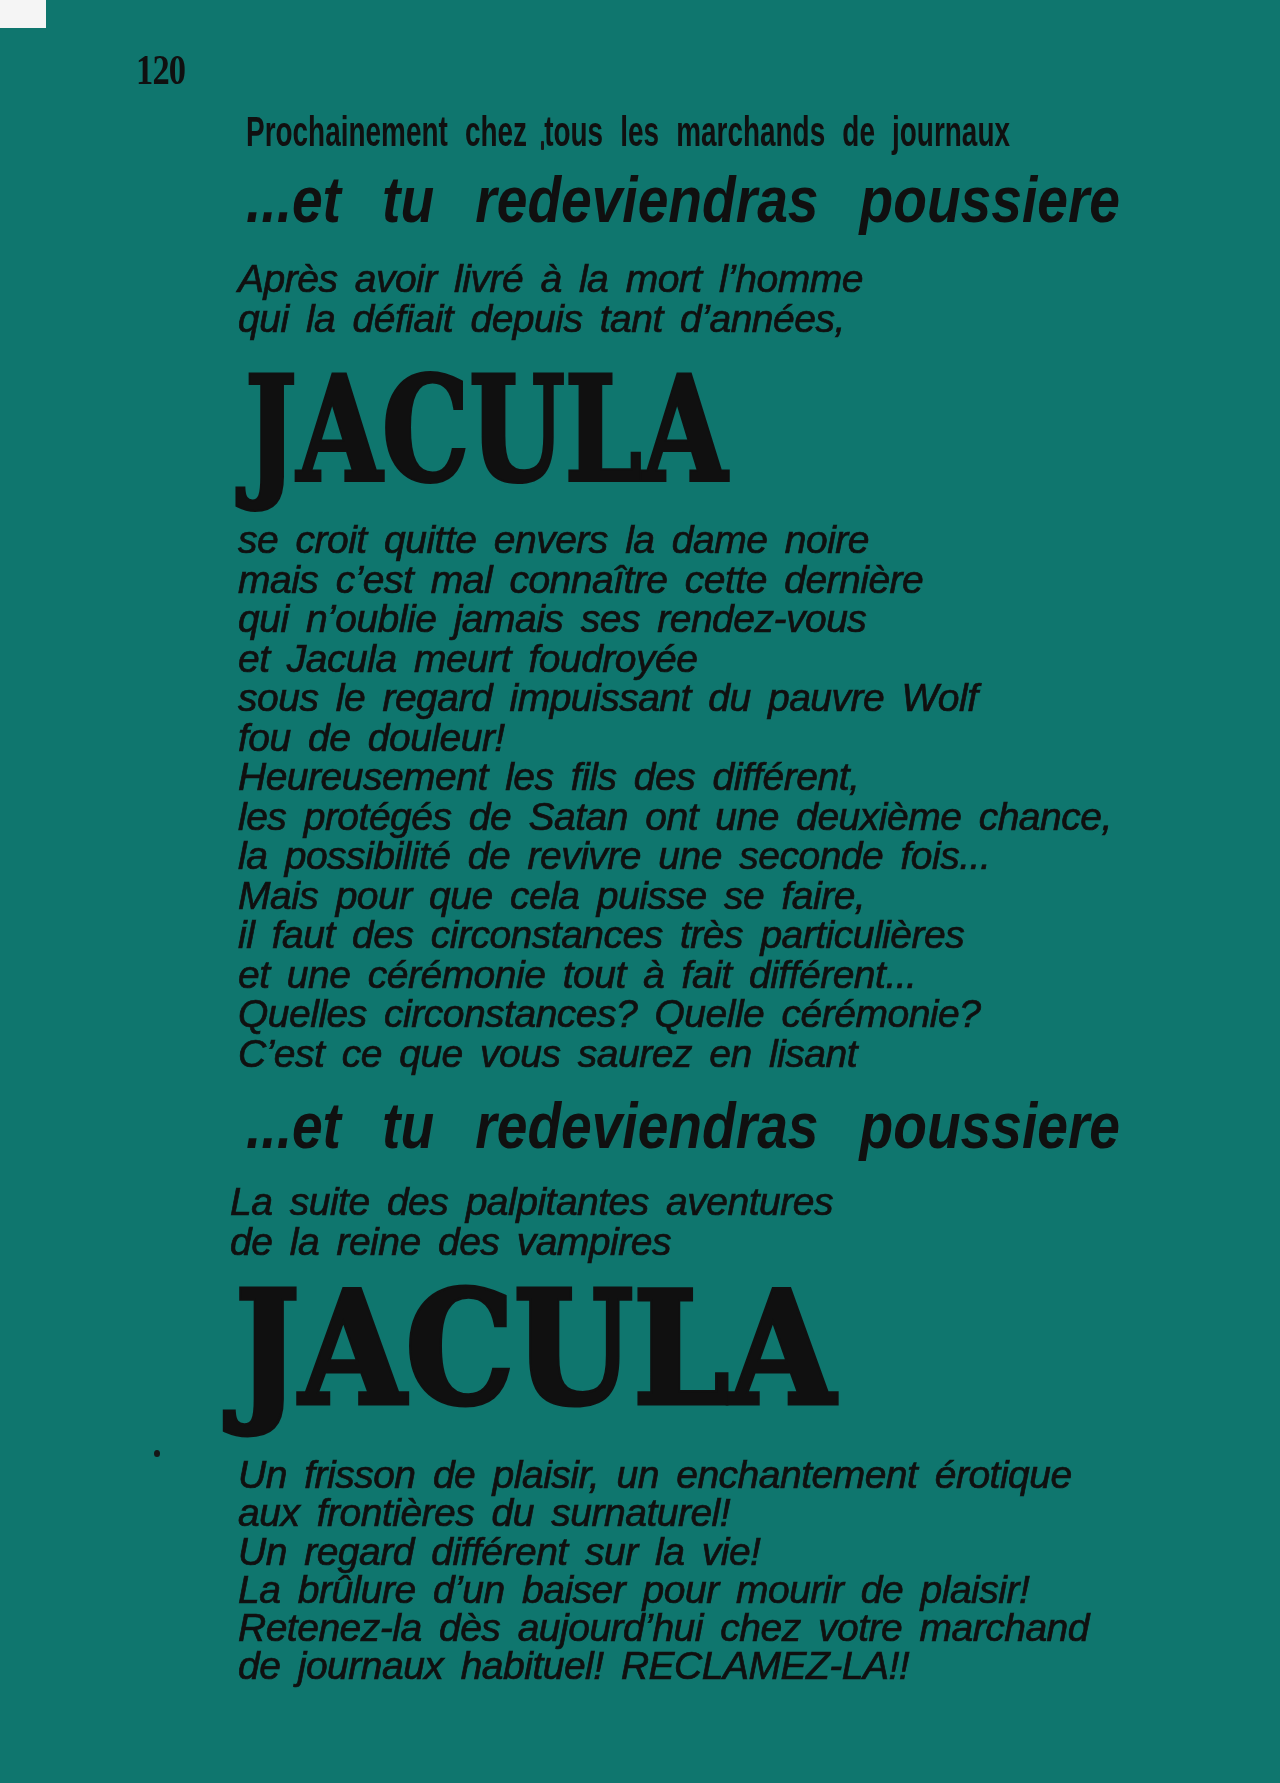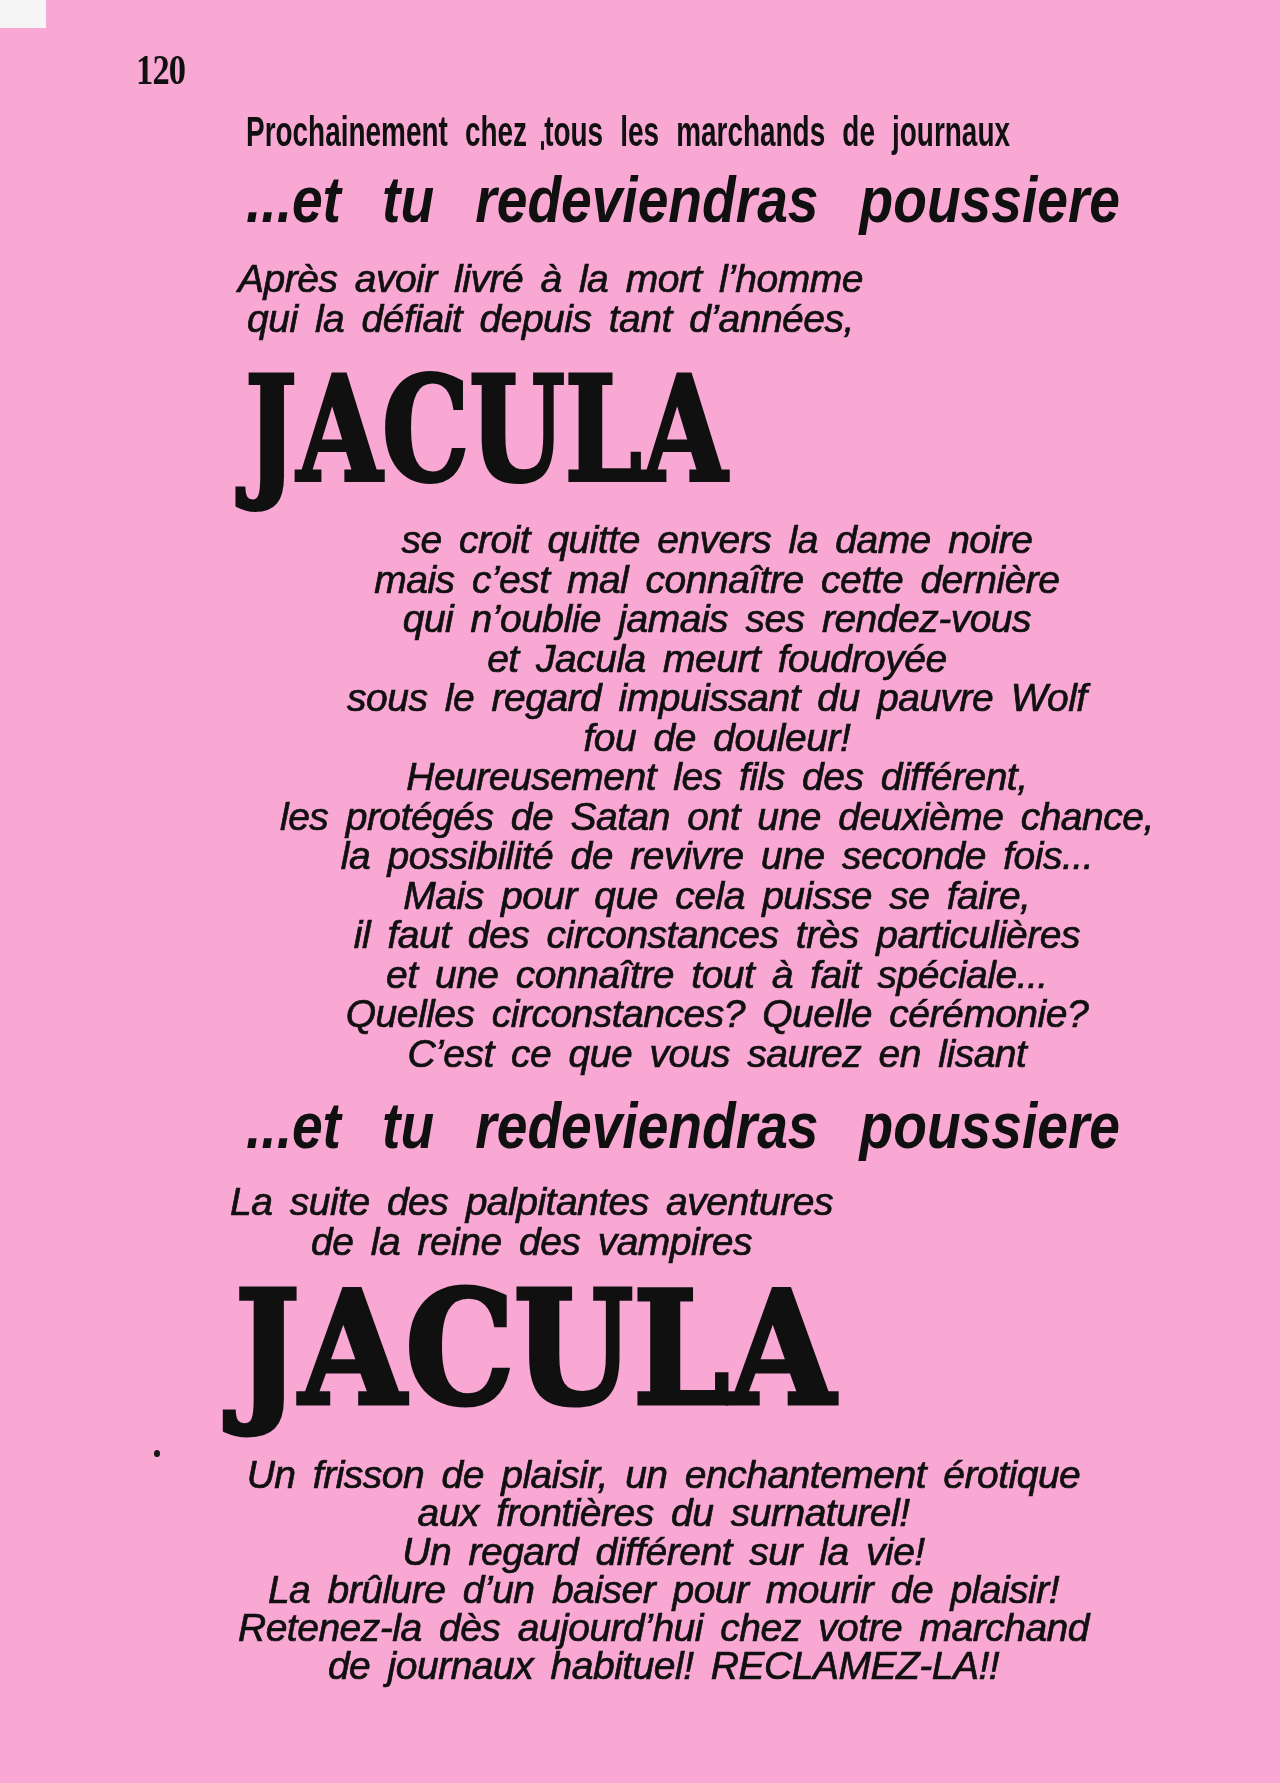--- a/index.html
+++ b/index.html
@@ -6,41 +6,41 @@
   body{
     width:1280px;height:1783px;
     background:#ffffff;
     font-family:"Liberation Sans",sans-serif;
     color:#101010;
     position:relative;
     overflow:hidden;
   }
   .abs{position:absolute;}
   
-  #sheet{position:absolute;inset:0;background:#f9a8d4;text-align:center;}
+  #sheet{position:absolute;inset:0;background:#0f766e;}
   
   .page-number{
     left:136px;top:49px;
     font-family:"Liberation Serif",serif;
     font-weight:700;font-size:42px;line-height:1;
     transform:scaleX(0.82);transform-origin:0 0;
     letter-spacing:-1px;
     white-space:nowrap;
   }
   
   .para{
     white-space:nowrap;
     font-size:39px;
     letter-spacing:-0.5px;
     word-spacing:7px;
     font-style:italic;
     -webkit-text-stroke:0.7px #101010;
   }
   .p-intro   {left:238px;top:259px; line-height:39.5px;}
-  .p-synopsis{left:238px;top:520px; line-height:39.5px;margin-left:42px;}
+  .p-synopsis{left:238px;top:520px; line-height:39.5px;}
   .p-teaser  {left:230px;top:1182px;line-height:39.5px;}
   .p-promo   {left:238px;top:1456px;line-height:38.3px;}
   .tl{white-space:nowrap;}
   svg{overflow:visible;display:block;}
   
   .artifact{background:#161616;border-radius:50%;}
   .corner-shade{left:0;top:0;width:46px;height:28px;background:#f5f5f5;}
 </style>
 </head>
 <body>
@@ -73,21 +73,21 @@
       <div class="tl">mais c’est mal connaître cette dernière</div>
       <div class="tl">qui n’oublie jamais ses rendez-vous</div>
       <div class="tl">et Jacula meurt foudroyée</div>
       <div class="tl">sous le regard impuissant du pauvre Wolf</div>
       <div class="tl">fou de douleur!</div>
       <div class="tl">Heureusement les fils des différent,</div>
       <div class="tl">les protégés de Satan ont une deuxième chance,</div>
       <div class="tl">la possibilité de revivre une seconde fois...</div>
       <div class="tl">Mais pour que cela puisse se faire,</div>
       <div class="tl">il faut des circonstances très particulières</div>
-      <div class="tl">et une connaître tout à fait spéciale...</div>
+      <div class="tl">et une cérémonie tout à fait différent...</div>
       <div class="tl">Quelles circonstances? Quelle cérémonie?</div>
       <div class="tl">C’est ce que vous saurez en lisant</div>
     </div>
 
   <svg class="abs" style="left:246px;top:1088px;" width="900" height="84">
     <text x="0" y="60" font-family="Liberation Sans, sans-serif" font-weight="700" font-style="italic" font-size="64" fill="#101010" textLength="874" lengthAdjust="spacingAndGlyphs" style="word-spacing:30px;">...et tu redeviendras poussiere</text>
   </svg>
 
   <div class="abs para p-teaser">
       <div class="tl">La suite des palpitantes aventures</div>

